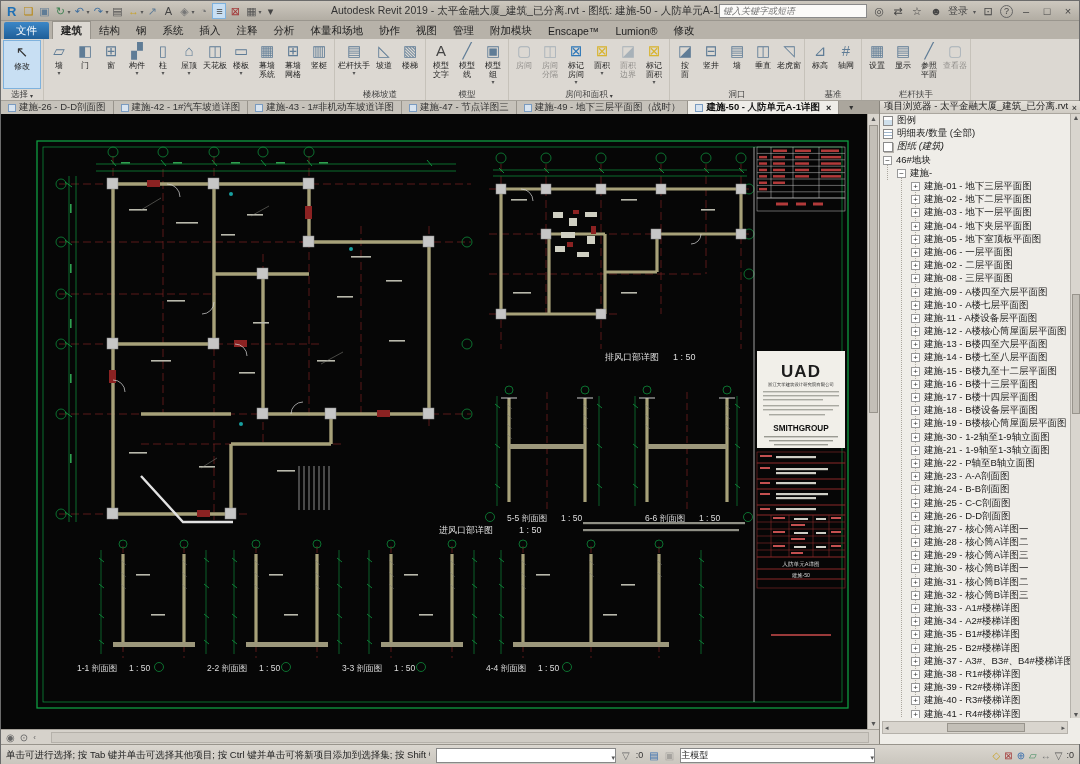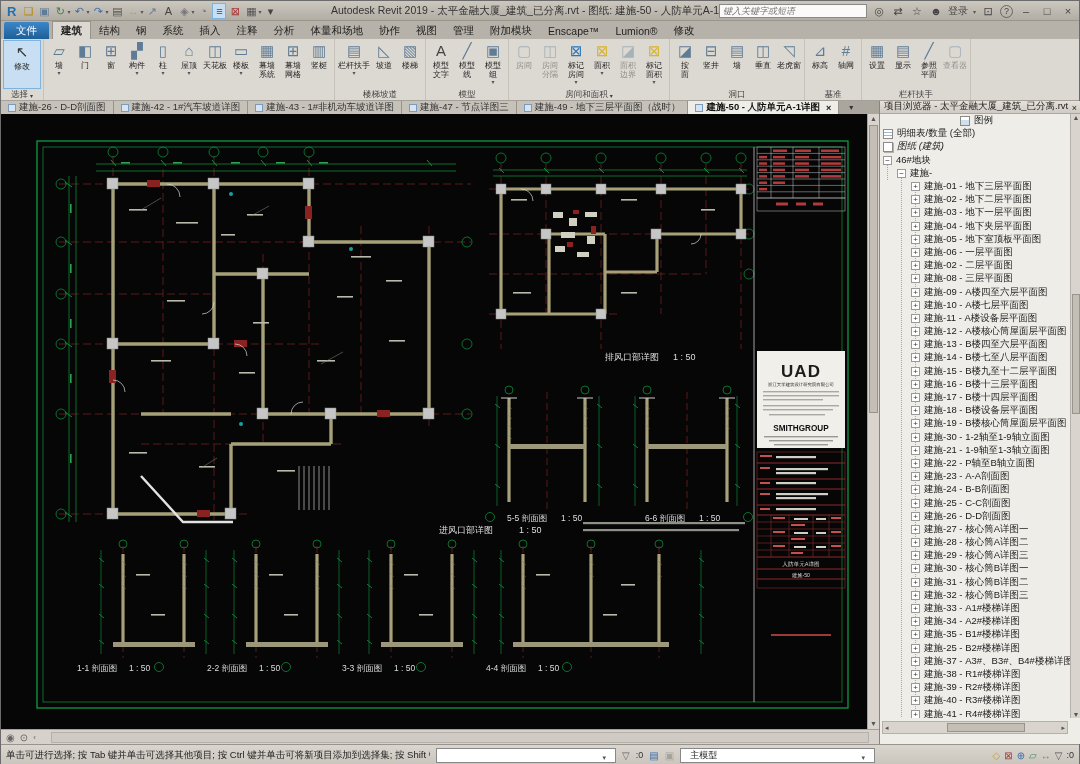--- a/index.html
+++ b/index.html
@@ -66,21 +66,21 @@
 .ticon.sheets{background:#FFF;box-shadow:1px 1px 0 #B5B1AA}
 .browser-vscroll{position:absolute;top:13px;bottom:26px;right:0;width:11px;background:#D9D5CE;border-left:1px solid #B5B1AA;font-size:7px;color:#555;text-align:center}
 .bv-thumb{position:absolute;left:1px;right:1px;top:180px;height:120px;background:#C3BFB7;border:1px solid #98948C}
 .bv-down{position:absolute;bottom:0;left:0;right:0}
 .browser-hscroll{position:absolute;bottom:10px;left:2px;right:13px;height:13px;background:#D9D5CE;border:1px solid #B5B1AA;display:flex;align-items:center;font-size:7px;color:#555}
 .bh-thumb{position:absolute;left:35%;width:42%;top:1px;bottom:1px;background:#C3BFB7;border:1px solid #98948C}
 .bh-l{margin-right:auto;padding-left:2px}.bh-r{padding-right:2px}
 
 .statusbar{position:absolute;top:743px;left:0;right:0;height:21px;background:linear-gradient(#DAD6CF,#C9C5BD);border-top:1px solid #98948C;display:flex;align-items:center;font-size:9.5px;color:#222;padding:0 5px;gap:6px}
 .sb-hint{max-width:424px;overflow:hidden;white-space:nowrap;text-overflow:clip}
-.sb-combo{height:15px;background:#fff;border:1px solid #888;display:flex;align-items:flex-end;font-size:9px;padding:0 9px;color:#222}
+.sb-combo{height:15px;background:#fff;border:1px solid #888;display:flex;align-items:flex-end;font-size:9px;padding:0 0;color:#222}
 .sb-combo .cbarr{margin-left:auto;font-size:7px;color:#555}
 .sb-ico{font-size:10px;color:#666}
 .sb-ico.dis{opacity:.4}
 .sb-right{margin-left:auto;display:flex;align-items:center;gap:4px}
 .sb-count{font-size:9px;color:#333}
 </style>
 </head>
 <body>
 
 <div class="window">
@@ -767,21 +767,21 @@
 
   <div class="browser">
     <div class="browser-header">
       <span>项目浏览器 - 太平金融大厦_建筑_已分离.rvt</span>
       <span class="bh-close">×</span>
     </div>
     <div class="tree">
       <div class="tguide" style="left:7px;top:48px;height:18px"></div>
       <div class="tguide" style="left:21px;top:62px;height:545px"></div>
       <div class="tguide" style="left:35px;top:75px;height:530px"></div>
-    <div class="trow" style="padding-left: 3px; justify-content: center;">
+    <div class="trow" style="padding-left: 3px;">
           <span class="ticon legend"></span>
           <span>图例</span>
         </div>
         <div class="trow" style="padding-left: 3px;">
           <span class="ticon schedule"></span>
           <span>明细表/数量 (全部)</span>
         </div>
         <div class="trow" style="padding-left: 3px; font-style: italic;">
           <span class="ticon sheets"></span>
           <span>图纸 (建筑)</span>

